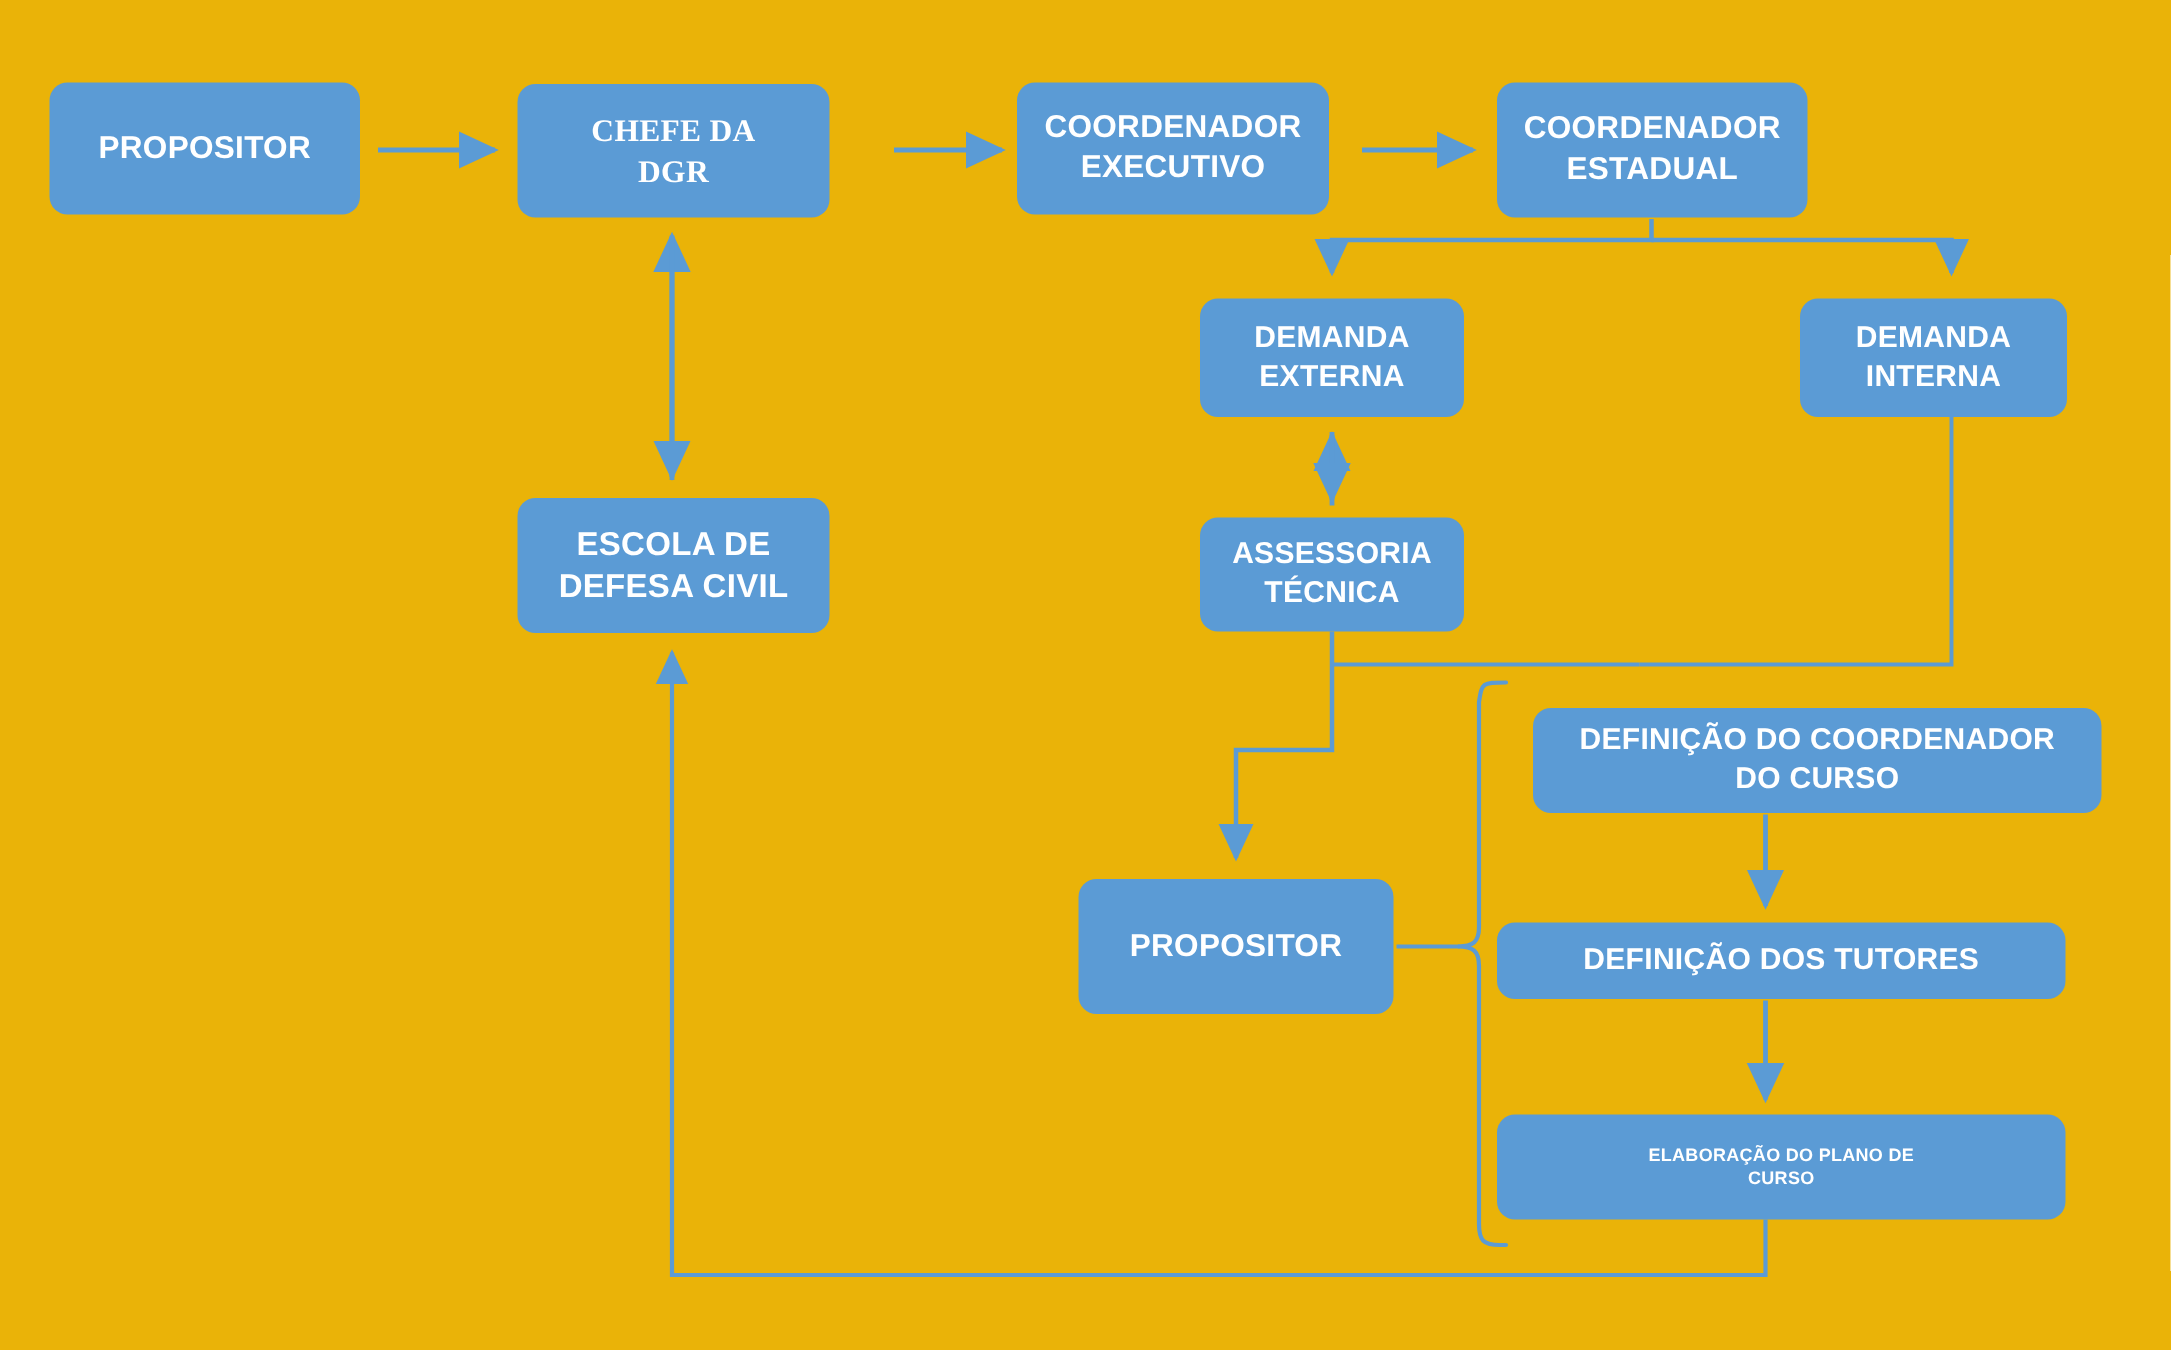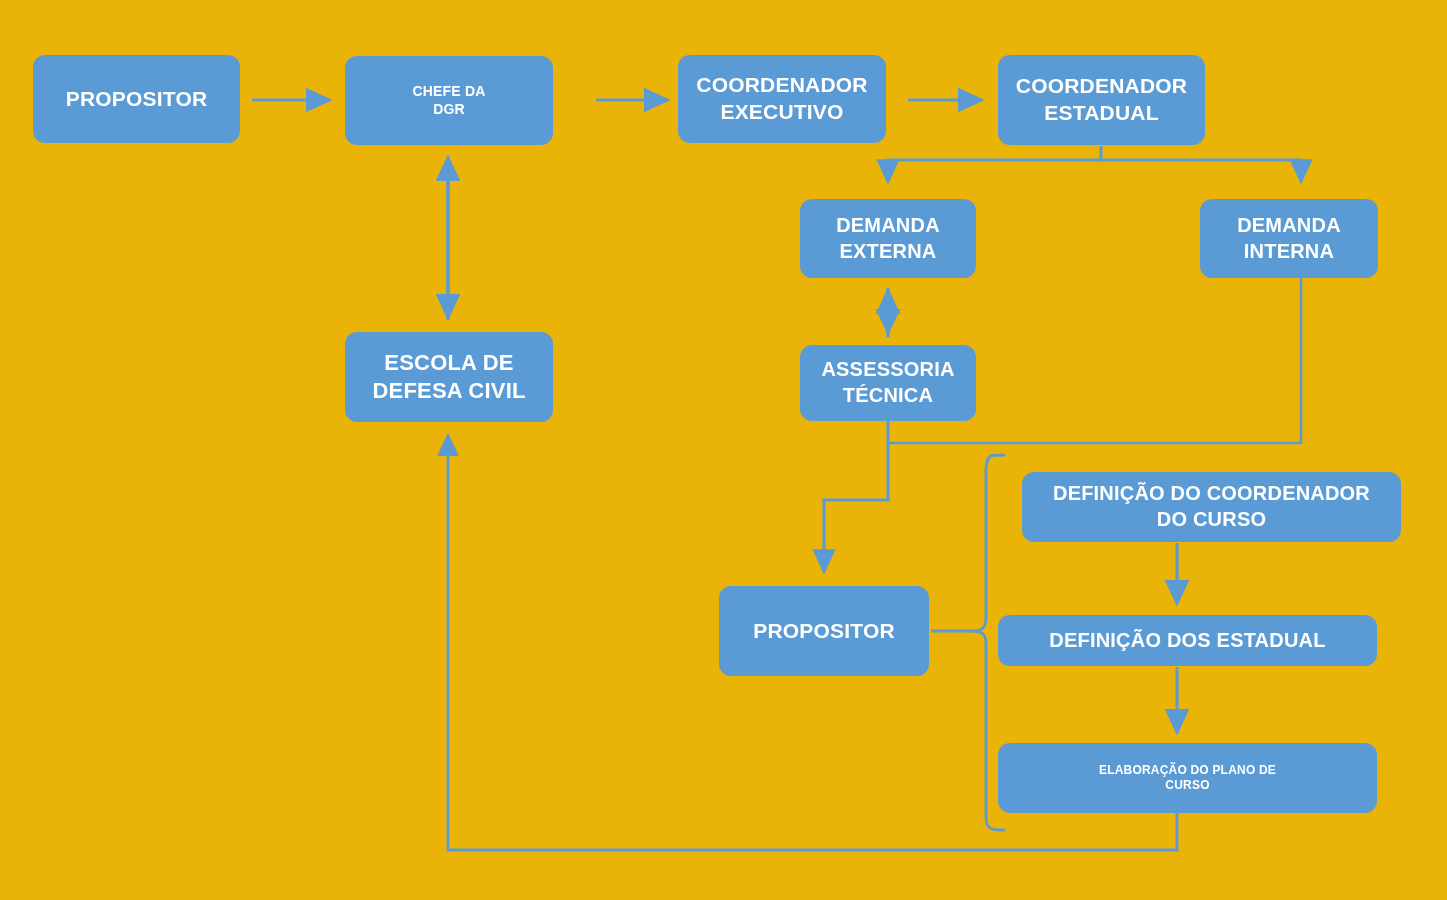--- a/index.html
+++ b/index.html
@@ -117,21 +117,21 @@
 
     <g>
       <path d="M1177,813 L1177,850 L448,850 L448,435" fill="none" stroke="#5B9BD5" stroke-width="2.8" stroke-linejoin="miter" marker-end="url(#arrow-s)"></path>
     </g>
   </svg>
 
   <div class="node" style="left:33px; top:55px; width:207px; height:88px; font-size:21px;">
     <span class="label">PROPOSITOR</span>
   </div>
 
-  <div class="node" style="left:345px; top:56px; width:208px; height:89px; font-size:14px;">
+  <div class="node" style="left:345px; top:56px; width:208px; height:89px; font-size:21px;font-family:Liberation Serif, serif;">
     <span class="label">CHEFE DA<br>DGR</span>
   </div>
 
   <div class="node" style="left:678px; top:55px; width:208px; height:88px; font-size:21px;">
     <span class="label">COORDENADOR<br>EXECUTIVO</span>
   </div>
 
   <div class="node" style="left:998px; top:55px; width:207px; height:90px; font-size:21px;">
     <span class="label">COORDENADOR<br>ESTADUAL</span>
   </div>
@@ -154,20 +154,20 @@
 
   <div class="node" style="left:719px; top:586px; width:210px; height:90px; font-size:21px;">
     <span class="label">PROPOSITOR</span>
   </div>
 
   <div class="node" style="left:998px; top:472px; width:379px; height:70px; font-size:20px;margin-left:24px;">
     <span class="label">DEFINIÇÃO DO COORDENADOR<br>DO CURSO</span>
   </div>
 
   <div class="node" style="left:998px; top:615px; width:379px; height:51px; font-size:20px;">
-    <span class="label">DEFINIÇÃO DOS ESTADUAL</span>
+    <span class="label">DEFINIÇÃO DOS TUTORES</span>
   </div>
 
   <div class="node" style="left:998px; top:743px; width:379px; height:70px; font-size:12px;">
     <span class="label">ELABORAÇÃO DO PLANO DE<br>CURSO</span>
   </div>
 
 </div>
 
 </body></html>

